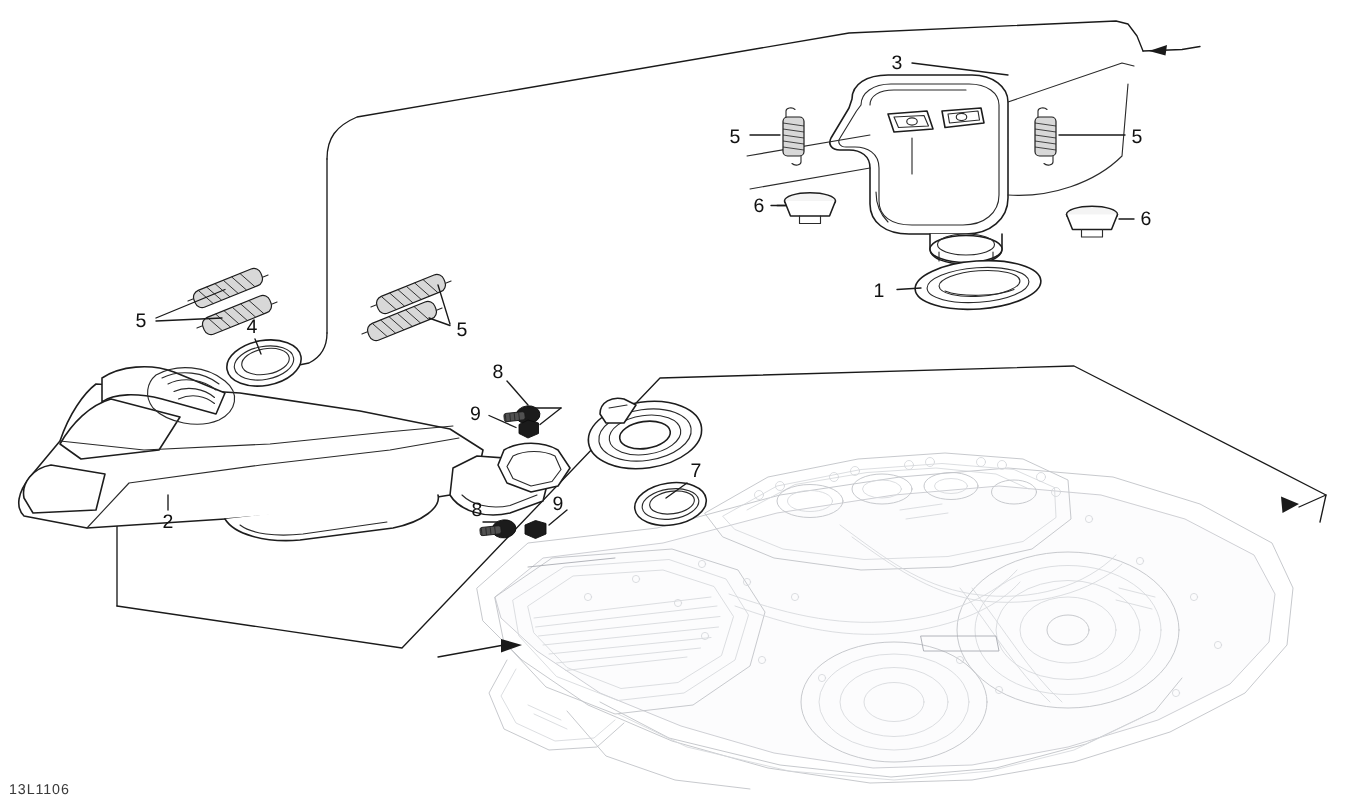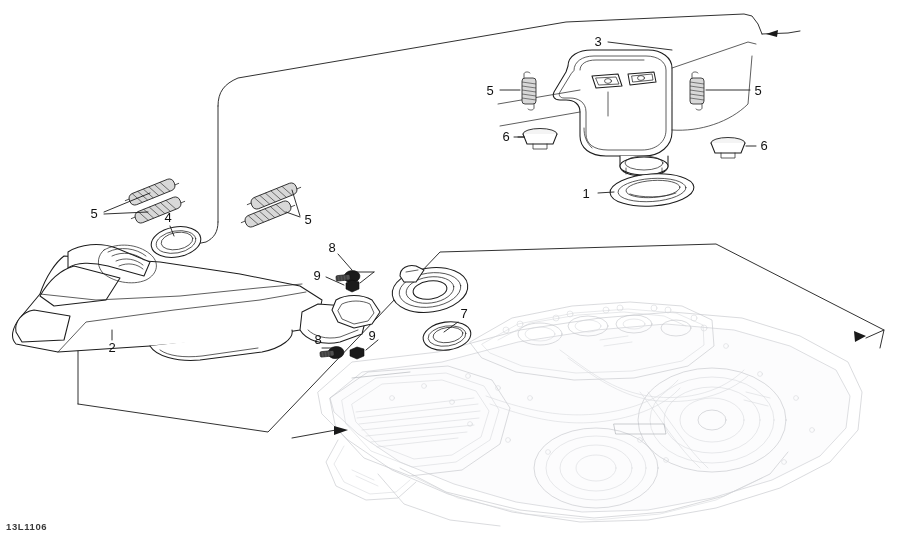--- a/index.html
+++ b/index.html
@@ -18,21 +18,20 @@
     font-weight:400;
     fill:#111111;
   }
   .sheet-code{
     position:absolute;left:6px;bottom:6px;
     font-family:"Liberation Sans", sans-serif;
     font-size:9.5px;
     letter-spacing:0.6px;
     color:#3a3a3a;
     white-space:nowrap;
-    font-weight:bold;
   }
   .lead{stroke:#1a1a1a;stroke-width:0.9;fill:none;stroke-linecap:round;stroke-linejoin:round;}
   .outline{stroke:#1d1d1d;stroke-width:1.05;fill:#ffffff;stroke-linejoin:round;stroke-linecap:round;}
   .outline-thin{stroke:#2a2a2a;stroke-width:0.75;fill:none;stroke-linejoin:round;stroke-linecap:round;}
   .hw-dark{fill:#1b1b1b;stroke:#0d0d0d;stroke-width:0.6;}
   .hw-mid{fill:#515151;stroke:#171717;stroke-width:0.6;}
   .engine{stroke:#c3c5c9;stroke-width:0.62;fill:none;stroke-linejoin:round;stroke-linecap:round;}
   .engine-faint{stroke:#d5d7db;stroke-width:0.55;fill:none;stroke-linejoin:round;stroke-linecap:round;}
   .engine-dark{stroke:#a9acb2;stroke-width:0.6;fill:none;stroke-linejoin:round;stroke-linecap:round;}
   .engine-fill{fill:#fcfcfd;stroke:#c8cacf;stroke-width:0.6;}

